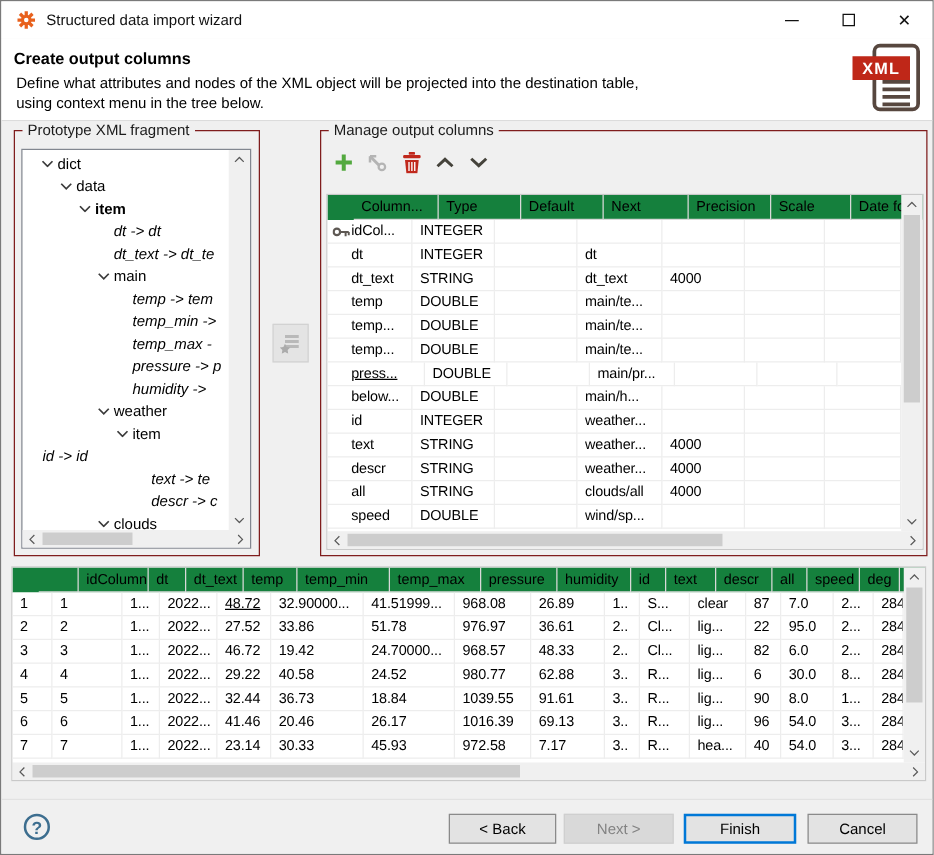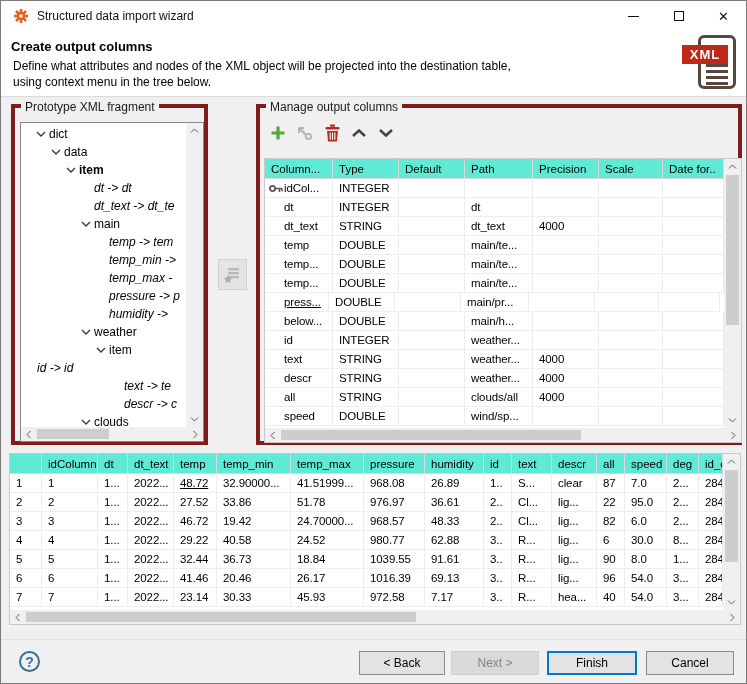--- a/index.html
+++ b/index.html
@@ -22,21 +22,21 @@
   .wh-title { position:absolute; left:10px; top:8px; font-weight:bold; font-size:13px; }
   .wh-desc1 { position:absolute; left:12px; top:28px; font-size:12px; }
   .wh-desc2 { position:absolute; left:12px; top:44px; font-size:12px; }
   .xml-icon { position:absolute; right:8px; top:4px; width:56px; height:58px; }
   .xml-doc { position:absolute; right:2px; top:0; width:38px; height:54px; background:#fff; border:3px solid #57473f; border-radius:6px; }
   .xml-line { position:absolute; left:5px; width:22px; height:3px; background:#57473f; }
   .xml-badge { position:absolute; left:0; top:10px; width:46px; height:19px; background:#bf2718; color:#fff;
                font-weight:bold; font-size:13px; line-height:19px; text-align:center; letter-spacing:1px; }
   
   .content { position:absolute; left:0; top:96px; width:100%; height:542px; background:#f0f0f0; }
-  .groupbox { position:absolute; border:4px solid #7f1d1d; }
+  .groupbox { position:absolute; border:1px solid #7f1d1d; }
   .legend { position:absolute; top:-8px; left:6px; background:#f0f0f0; padding:0 4px; font-size:12px; color:#1b1b1b; white-space:nowrap; }
   .gb-left  { left:10px; top:7px; width:197px; height:341px; }
   .gb-right { left:255px; top:7px; width:486px; height:341px; }
   
   .tree { position:absolute; left:5px; top:14px; width:184px; height:320px; background:#fff; border:1px solid #828790; }
   .tree-rows { position:absolute; left:0; top:0; right:17px; bottom:14px; overflow:hidden; padding-top:2px; }
   .trow { height:18px; line-height:18px; white-space:nowrap; display:flex; align-items:center; }
   .tchev { width:16px; display:inline-flex; justify-content:center; flex:0 0 16px; }
   .tspace { width:16px; flex:0 0 16px; }
   .tlabel { font-size:12px; }
@@ -53,21 +53,21 @@
   .vthumb { position:absolute; left:2px; width:13px; background:#cdcdcd; }
   .hthumb { position:absolute; top:2px; height:10px; background:#cdcdcd; }
   
   .transfer-btn { position:absolute; left:217px; top:162px; width:29px; height:31px; background:#e4e4e4; border:1px solid #d2d2d2; display:flex; align-items:center; justify-content:center; }
   
   .toolbar { position:absolute; left:7px; top:14px; height:24px; display:flex; gap:5px; align-items:center; }
   .tb-btn { width:22px; height:22px; display:flex; align-items:center; justify-content:center; }
   
   .grid { position:absolute; background:#fff; border:1px solid #c9c9c9; overflow:hidden; }
   .cols-grid { left:4px; top:50px; width:478px; height:285px; }
-  .grid-header { display:flex; background:#5eead4; }
+  .grid-header { display:flex; background:#15803d;padding-left:21px; }
   .gh-cell { height:20px; line-height:20px; padding-left:6px; border-right:1px solid #d9d9d9; border-bottom:1px solid #d9d9d9; overflow:hidden; white-space:nowrap; font-size:11.5px; flex:0 0 auto; }
   .grid-body { position:absolute; left:0; right:17px; bottom:14px; overflow:hidden; background:#fff; }
   .cols-grid .grid-body { top:20px; }
   .g-row { display:flex; }
   .g-cell { height:19px; line-height:19px; padding-left:6px; border-right:1px solid #ededed; border-bottom:1px solid #ededed; overflow:hidden; white-space:nowrap; font-size:11.5px; letter-spacing:-0.1px; flex:0 0 auto; display:flex; align-items:center; }
   .icon-slot { width:17px; flex:0 0 17px; display:inline-flex; align-items:center; justify-content:center; }
   .name-cell { padding-left:2px; }
   
   .preview { left:8px; top:356px; width:732px; height:172px; }
   .preview .grid-body { top:20px; }
@@ -301,21 +301,21 @@
             <span><svg width="16" height="10">
                 <path d="M2 2 L8 7.5 L14 2" stroke="#45433b" stroke-width="2.4" fill="none"></path>
               </svg></span>
           </div>
         </div>
       <div class="grid cols-grid">
         <div class="grid-header">
             <div class="gh-cell" style="width: 68px;">Column...</div>
             <div class="gh-cell" style="width: 66px;">Type</div>
             <div class="gh-cell" style="width: 66px;">Default</div>
-            <div class="gh-cell" style="width: 68px;">Path</div>
+            <div class="gh-cell" style="width: 68px;">Next</div>
             <div class="gh-cell" style="width: 66px;">Precision</div>
             <div class="gh-cell" style="width: 64px;">Scale</div>
             <div class="gh-cell" style="width: 61px;">Date for..</div>
           </div>
         <div class="grid-body">
             <div class="g-row">
               <div class="g-cell name-cell" style="width: 68px;">
                 <span class="icon-slot">
                   <svg width="14" height="9">
                     <circle cx="3.5" cy="4.5" r="2.6" fill="none" stroke="#5e5853" stroke-width="1.8"></circle>
@@ -385,21 +385,21 @@
                 <span>temp...</span>
               </div>
               <div class="g-cell" style="width: 66px;">DOUBLE</div>
               <div class="g-cell" style="width: 66px;"></div>
               <div class="g-cell" style="width: 68px;">main/te...</div>
               <div class="g-cell" style="width: 66px;"></div>
               <div class="g-cell" style="width: 64px;"></div>
               <div class="g-cell" style="width: 61px;"></div>
             </div>
             <div class="g-row">
-              <div class="g-cell name-cell" style="width: 64px; text-decoration: underline;">
+              <div class="g-cell name-cell" style="width: 78px; text-decoration: underline;">
                 <span class="icon-slot"></span>
                 <span>press...</span>
               </div>
               <div class="g-cell" style="width: 66px;">DOUBLE</div>
               <div class="g-cell" style="width: 66px;"></div>
               <div class="g-cell" style="width: 68px;">main/pr...</div>
               <div class="g-cell" style="width: 66px;"></div>
               <div class="g-cell" style="width: 64px;"></div>
               <div class="g-cell" style="width: 61px;"></div>
             </div>

